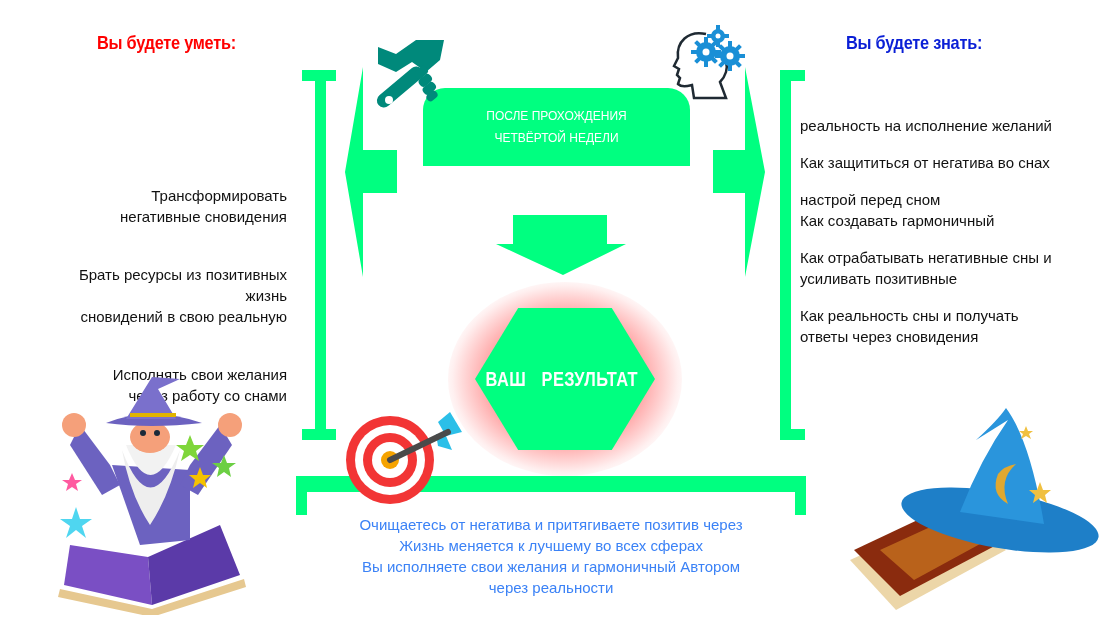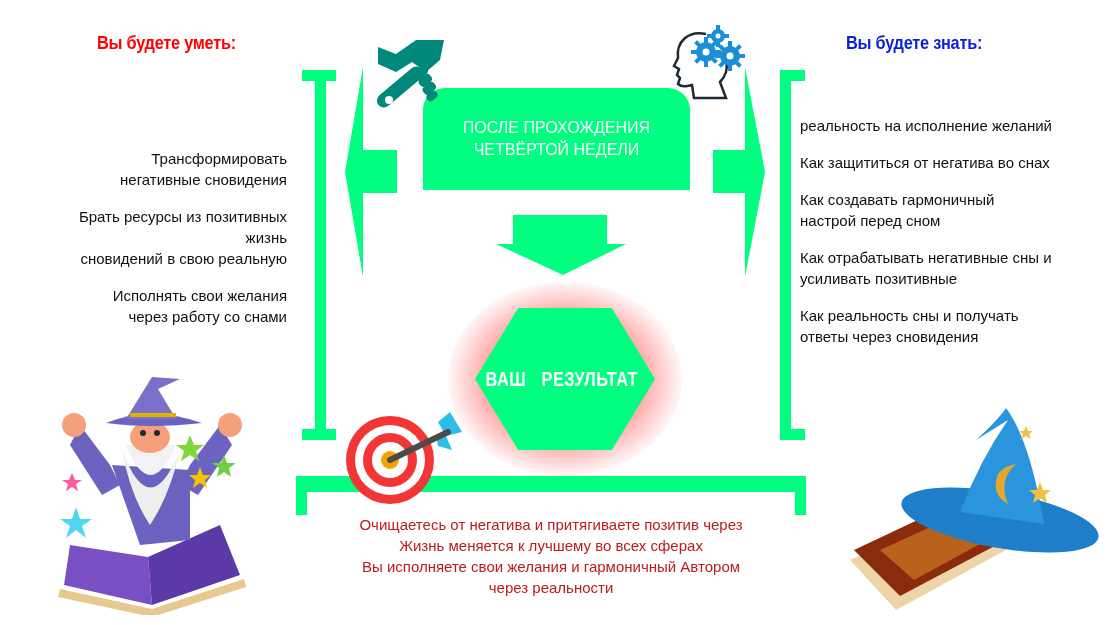--- a/index.html
+++ b/index.html
@@ -2,29 +2,29 @@
 <html><head>
 <meta charset="utf-8">
 <style>
   html,body{margin:0;padding:0;background:#ffffff;}
   body{width:1111px;height:625px;position:relative;overflow:hidden;font-family:"Liberation Sans",sans-serif;}
   .abs{position:absolute;}
   .heading{font-family:"Liberation Sans",sans-serif;font-weight:bold;font-size:19px;letter-spacing:-0.3px;transform:scaleX(0.86);transform-origin:left center;white-space:nowrap;}
   .heading.red{color:#ff0000;}
   .heading.blue{color:#0a1fd6;}
   .list-left{right:calc(1111px - 287px);top:148px;width:290px;text-align:right;color:#111;font-size:15px;line-height:21px;}
-  .list-left .item{margin-bottom:16px;}
+  .list-left .item{margin-bottom:16px;margin-top:37px;}
   .list-right{left:800px;top:115px;width:310px;text-align:left;color:#111;font-size:15px;line-height:21px;}
   .list-right .item{margin-bottom:16px;}
-  .box{left:423px;top:88px;width:267px;height:102px;background:#00ff80;border-radius:22px 22px 0 0;display:flex;flex-direction:column;justify-content:center;align-items:center;color:#fff;font-size:16px;line-height:22px;text-align:center;}
+  .box{left:423px;top:88px;width:267px;height:78px;background:#00ff80;border-radius:22px 22px 0 0;display:flex;flex-direction:column;justify-content:center;align-items:center;color:#fff;font-size:12px;line-height:22px;text-align:center;}
   .hex-wrap{left:448px;top:282px;width:234px;height:194px;}
   .hex-glow{position:absolute;left:0;top:0;width:234px;height:194px;border-radius:50%;background:radial-gradient(ellipse at center, rgba(255,60,60,0.85) 0%, rgba(255,80,80,0.55) 45%, rgba(255,150,150,0.15) 68%, rgba(255,255,255,0) 75%);}
   .hex{position:absolute;left:27px;top:26px;width:180px;height:142px;background:#00ff80;clip-path:polygon(24% 0,76% 0,100% 50%,76% 100%,24% 100%,0 50%);display:flex;flex-direction:row;justify-content:center;align-items:center;}
   .hex span{color:#fff;font-weight:bold;font-size:20px;line-height:27px;transform:scaleX(0.82);letter-spacing:0.5px;}
-  .bottom-text{left:296px;top:514px;width:510px;text-align:center;color:#b91c1c;font-size:15px;line-height:21px;}
+  .bottom-text{left:296px;top:514px;width:510px;text-align:center;color:#3b82f6;font-size:15px;line-height:21px;}
   svg{display:block;}
 </style>
 </head>
 <body>
 
 <div class="abs heading red" style="left:97px;top:32px;">Вы будете уметь:</div>
 <div class="abs heading blue" style="left:846px;top:32px;">Вы будете знать:</div>
 
 <div class="abs list-left" style="left:0;width:287px;">
   <div class="item">
@@ -43,22 +43,22 @@
 </div>
 
 <div class="abs list-right">
   <div class="item">
     <div>реальность на исполнение желаний</div>
   </div>
   <div class="item">
     <div>Как защититься от негатива во снах</div>
   </div>
   <div class="item">
+    <div>настрой перед сном</div>
     <div>Как создавать гармоничный</div>
-    <div>настрой перед сном</div>
   </div>
   <div class="item">
     <div>Как отрабатывать негативные сны и</div>
     <div>усиливать позитивные</div>
   </div>
   <div class="item">
     <div>Как реальность сны и получать</div>
     <div>ответы через сновидения</div>
   </div>
 </div>

